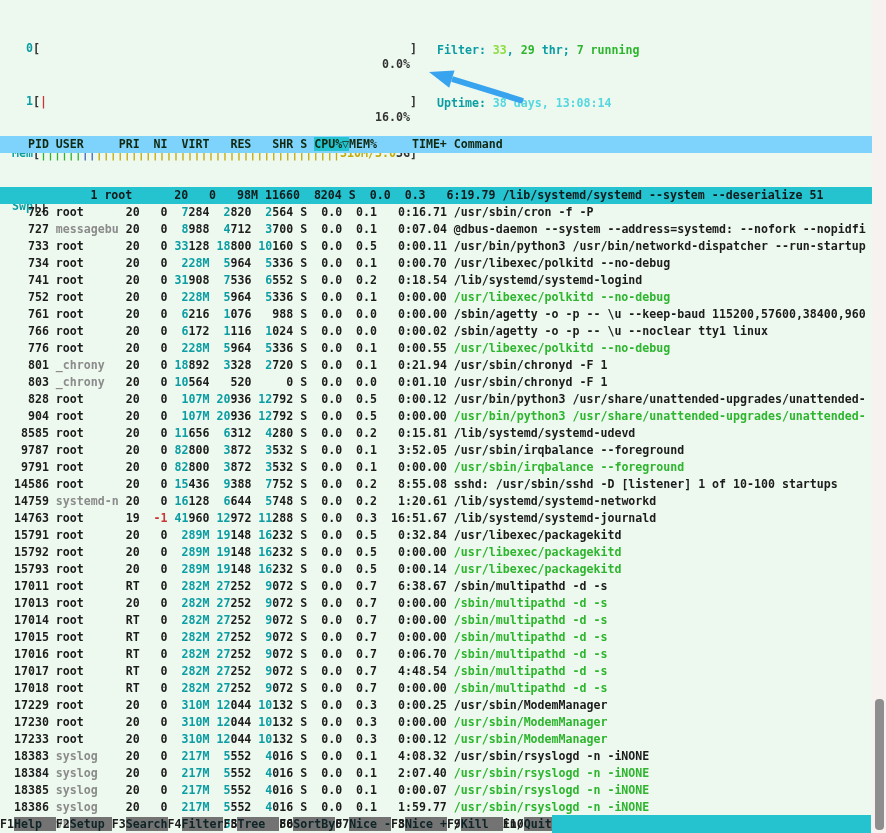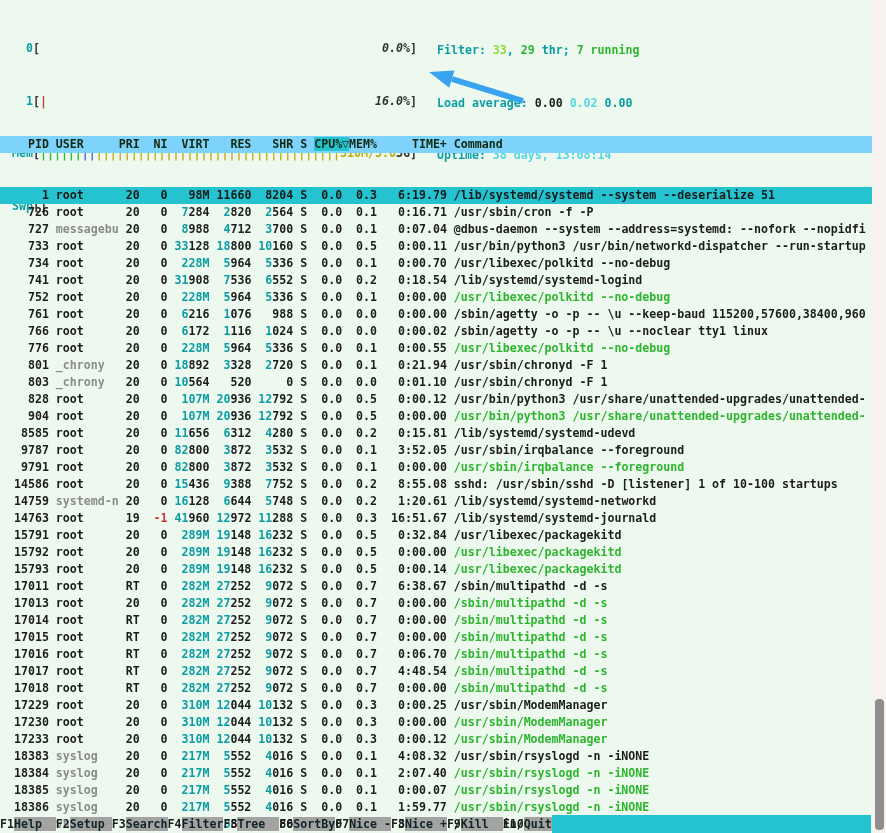--- a/index.html
+++ b/index.html
@@ -12,50 +12,49 @@
   .c-green{color:#2eb52e}
   .c-ltgreen{color:#8edd43}
   .c-ltcyan{color:#55d7df}
   .c-red{color:#cc3333}
   .c-yellow{color:#c2ab0c}
   .c-blue{color:#3f68c8}
   .c-gray{color:#8b8b8b}
   .hdr-left{position:absolute;top:5px;left:12px;line-height:17.5px;}
   .hdr-right{position:absolute;top:7px;left:437px;line-height:17.5px;}
   .bar{display:inline-block;width:53ch;height:17px;position:relative;vertical-align:top;}
-  .bar .val{position:absolute;right:0;top:0;font-style:italic;}
+  .bar .val{position:absolute;right:0;top:16px;}
   .table{position:absolute;top:102px;left:0;width:872px;}
   .hrow{height:17px;background:#7dd3fc;color:#102810;width:872px;overflow:hidden;}
   .hrow .sortcol{background:#25c2cf;}
   .prow{height:17px;width:872px;overflow:hidden;}
-  .prow.sel{background:#25c2cf;}
+  .prow.sel{background:#25c2cf;text-align:center;}
   .prow.sel span{color:#111b1b !important;}
   .fbar{position:absolute;top:815px;left:0;width:872px;height:18px;line-height:18px;display:flex;}
   .fbar .fkey{color:#1c1c1c;white-space:pre;}
-  .fbar .flabel{background:#a3a3a3;color:#0e2426;white-space:pre;}
+  .fbar .flabel{background:#737373;color:#0e2426;white-space:pre;}
   .fbar .ffill{background:#25c2cf;flex:0 0 319px;}
   .scrollstrip{position:absolute;right:0;top:0;width:14px;height:833px;background:#f7f2f0;}
   .scrollthumb{position:absolute;right:2px;top:699px;width:9px;height:131px;background:#8e8e8e;border-radius:4px;}
   .annot{position:absolute;left:0;top:0;pointer-events:none;}
 </style>
 </head>
 <body>
 
 <div class="term">
 
   <div class="hdr-left mono">
     <div><span class="c-teal">  0</span><span class="c-dim">[</span><span class="bar"><span class="c-dim val">0.0%</span></span><span class="c-dim">]</span></div>
     <div><span class="c-teal">  1</span><span class="c-dim">[</span><span class="bar"><span class="c-red">|</span><span class="c-dim val">16.0%</span></span><span class="c-dim">]</span></div>
     <div><span class="c-teal">Mem</span><span class="c-dim">[</span><span class="bar"><span class="c-green">||||||</span><span class="c-blue">||</span><span class="c-yellow">|||||||||||||||||||||||||||||||||||</span><span class="c-yellow">310M/3.0</span><span class="c-dim">3G</span></span><span class="c-dim">]</span></div>
     <div><span class="c-teal">Swp</span><span class="c-dim">[</span><span class="c-dim">]</span></div>
   </div>
 
   <div class="hdr-right mono">
     <div><span class="c-teal">Filter: </span><span class="c-ltgreen">33</span><span class="c-teal">, </span><span class="c-green">29</span><span class="c-teal"> thr</span><span class="c-teal">; </span><span class="c-green">7 running</span></div>
-    <div><span class="c-teal">Load average: </span><span class="c-dark">0.00 </span><span class="c-ltcyan">0.02 </span><span class="c-teal">0.00</span></div>
     <div><span class="c-teal">Uptime: </span><span class="c-ltcyan">38 days, 13:08:14</span></div>
   </div>
 
   <div class="table mono">
     <div class="hrow" id="table-header"><span>    PID</span><span> </span><span>USER     </span><span>PRI</span><span> </span><span> NI</span><span> </span><span> VIRT</span><span> </span><span>  RES</span><span> </span><span>  SHR</span><span> </span><span>S</span><span> </span><span class="sortcol">CPU%▽</span><span>MEM%</span><span> </span><span>    TIME+</span><span> </span><span>Command</span></div>
     <div id="rows"><div class="prow mono sel"><span class="c-dark">      1</span><span class="c-dark"> root     </span><span class="c-dark"> 20</span><span class="c-dark">   0</span><span class="c-dark">   </span><span class="c-teal">98M</span><span class="c-dark"> </span><span class="c-teal">11</span><span class="c-dark">660</span><span class="c-dark">  </span><span class="c-teal">8</span><span class="c-dark">204</span><span class="c-dark"> S</span><span class="c-dark">  0.0</span><span class="c-dark">  0.3</span><span class="c-dark">   6:19.79</span><span class="c-dark"> /lib/systemd/systemd --system --deserialize 51</span></div><div class="prow mono"><span class="c-dark">    726</span><span class="c-dark"> root     </span><span class="c-dark"> 20</span><span class="c-dark">   0</span><span class="c-dark">  </span><span class="c-teal">7</span><span class="c-dark">284</span><span class="c-dark">  </span><span class="c-teal">2</span><span class="c-dark">820</span><span class="c-dark">  </span><span class="c-teal">2</span><span class="c-dark">564</span><span class="c-dark"> S</span><span class="c-dark">  0.0</span><span class="c-dark">  0.1</span><span class="c-dark">   0:16.71</span><span class="c-dark"> /usr/sbin/cron -f -P</span></div><div class="prow mono"><span class="c-dark">    727</span><span class="c-gray"> messagebu</span><span class="c-dark"> 20</span><span class="c-dark">   0</span><span class="c-dark">  </span><span class="c-teal">8</span><span class="c-dark">988</span><span class="c-dark">  </span><span class="c-teal">4</span><span class="c-dark">712</span><span class="c-dark">  </span><span class="c-teal">3</span><span class="c-dark">700</span><span class="c-dark"> S</span><span class="c-dark">  0.0</span><span class="c-dark">  0.1</span><span class="c-dark">   0:07.04</span><span class="c-dark"> @dbus-daemon --system --address=systemd: --nofork --nopidfi</span></div><div class="prow mono"><span class="c-dark">    733</span><span class="c-dark"> root     </span><span class="c-dark"> 20</span><span class="c-dark">   0</span><span class="c-dark"> </span><span class="c-teal">33</span><span class="c-dark">128</span><span class="c-dark"> </span><span class="c-teal">18</span><span class="c-dark">800</span><span class="c-dark"> </span><span class="c-teal">10</span><span class="c-dark">160</span><span class="c-dark"> S</span><span class="c-dark">  0.0</span><span class="c-dark">  0.5</span><span class="c-dark">   0:00.11</span><span class="c-dark"> /usr/bin/python3 /usr/bin/networkd-dispatcher --run-startup</span></div><div class="prow mono"><span class="c-dark">    734</span><span class="c-dark"> root     </span><span class="c-dark"> 20</span><span class="c-dark">   0</span><span class="c-dark">  </span><span class="c-teal">228M</span><span class="c-dark">  </span><span class="c-teal">5</span><span class="c-dark">964</span><span class="c-dark">  </span><span class="c-teal">5</span><span class="c-dark">336</span><span class="c-dark"> S</span><span class="c-dark">  0.0</span><span class="c-dark">  0.1</span><span class="c-dark">   0:00.70</span><span class="c-dark"> /usr/libexec/polkitd --no-debug</span></div><div class="prow mono"><span class="c-dark">    741</span><span class="c-dark"> root     </span><span class="c-dark"> 20</span><span class="c-dark">   0</span><span class="c-dark"> </span><span class="c-teal">31</span><span class="c-dark">908</span><span class="c-dark">  </span><span class="c-teal">7</span><span class="c-dark">536</span><span class="c-dark">  </span><span class="c-teal">6</span><span class="c-dark">552</span><span class="c-dark"> S</span><span class="c-dark">  0.0</span><span class="c-dark">  0.2</span><span class="c-dark">   0:18.54</span><span class="c-dark"> /lib/systemd/systemd-logind</span></div><div class="prow mono"><span class="c-dark">    752</span><span class="c-dark"> root     </span><span class="c-dark"> 20</span><span class="c-dark">   0</span><span class="c-dark">  </span><span class="c-teal">228M</span><span class="c-dark">  </span><span class="c-teal">5</span><span class="c-dark">964</span><span class="c-dark">  </span><span class="c-teal">5</span><span class="c-dark">336</span><span class="c-dark"> S</span><span class="c-dark">  0.0</span><span class="c-dark">  0.1</span><span class="c-dark">   0:00.00</span><span class="c-green"> /usr/libexec/polkitd --no-debug</span></div><div class="prow mono"><span class="c-dark">    761</span><span class="c-dark"> root     </span><span class="c-dark"> 20</span><span class="c-dark">   0</span><span class="c-dark">  </span><span class="c-teal">6</span><span class="c-dark">216</span><span class="c-dark">  </span><span class="c-teal">1</span><span class="c-dark">076</span><span class="c-dark">   </span><span class="c-dark">988</span><span class="c-dark"> S</span><span class="c-dark">  0.0</span><span class="c-dark">  0.0</span><span class="c-dark">   0:00.00</span><span class="c-dark"> /sbin/agetty -o -p -- \u --keep-baud 115200,57600,38400,960</span></div><div class="prow mono"><span class="c-dark">    766</span><span class="c-dark"> root     </span><span class="c-dark"> 20</span><span class="c-dark">   0</span><span class="c-dark">  </span><span class="c-teal">6</span><span class="c-dark">172</span><span class="c-dark">  </span><span class="c-teal">1</span><span class="c-dark">116</span><span class="c-dark">  </span><span class="c-teal">1</span><span class="c-dark">024</span><span class="c-dark"> S</span><span class="c-dark">  0.0</span><span class="c-dark">  0.0</span><span class="c-dark">   0:00.02</span><span class="c-dark"> /sbin/agetty -o -p -- \u --noclear tty1 linux</span></div><div class="prow mono"><span class="c-dark">    776</span><span class="c-dark"> root     </span><span class="c-dark"> 20</span><span class="c-dark">   0</span><span class="c-dark">  </span><span class="c-teal">228M</span><span class="c-dark">  </span><span class="c-teal">5</span><span class="c-dark">964</span><span class="c-dark">  </span><span class="c-teal">5</span><span class="c-dark">336</span><span class="c-dark"> S</span><span class="c-dark">  0.0</span><span class="c-dark">  0.1</span><span class="c-dark">   0:00.55</span><span class="c-green"> /usr/libexec/polkitd --no-debug</span></div><div class="prow mono"><span class="c-dark">    801</span><span class="c-gray"> _chrony  </span><span class="c-dark"> 20</span><span class="c-dark">   0</span><span class="c-dark"> </span><span class="c-teal">18</span><span class="c-dark">892</span><span class="c-dark">  </span><span class="c-teal">3</span><span class="c-dark">328</span><span class="c-dark">  </span><span class="c-teal">2</span><span class="c-dark">720</span><span class="c-dark"> S</span><span class="c-dark">  0.0</span><span class="c-dark">  0.1</span><span class="c-dark">   0:21.94</span><span class="c-dark"> /usr/sbin/chronyd -F 1</span></div><div class="prow mono"><span class="c-dark">    803</span><span class="c-gray"> _chrony  </span><span class="c-dark"> 20</span><span class="c-dark">   0</span><span class="c-dark"> </span><span class="c-teal">10</span><span class="c-dark">564</span><span class="c-dark">   </span><span class="c-dark">520</span><span class="c-dark">     </span><span class="c-dark">0</span><span class="c-dark"> S</span><span class="c-dark">  0.0</span><span class="c-dark">  0.0</span><span class="c-dark">   0:01.10</span><span class="c-dark"> /usr/sbin/chronyd -F 1</span></div><div class="prow mono"><span class="c-dark">    828</span><span class="c-dark"> root     </span><span class="c-dark"> 20</span><span class="c-dark">   0</span><span class="c-dark">  </span><span class="c-teal">107M</span><span class="c-dark"> </span><span class="c-teal">20</span><span class="c-dark">936</span><span class="c-dark"> </span><span class="c-teal">12</span><span class="c-dark">792</span><span class="c-dark"> S</span><span class="c-dark">  0.0</span><span class="c-dark">  0.5</span><span class="c-dark">   0:00.12</span><span class="c-dark"> /usr/bin/python3 /usr/share/unattended-upgrades/unattended-</span></div><div class="prow mono"><span class="c-dark">    904</span><span class="c-dark"> root     </span><span class="c-dark"> 20</span><span class="c-dark">   0</span><span class="c-dark">  </span><span class="c-teal">107M</span><span class="c-dark"> </span><span class="c-teal">20</span><span class="c-dark">936</span><span class="c-dark"> </span><span class="c-teal">12</span><span class="c-dark">792</span><span class="c-dark"> S</span><span class="c-dark">  0.0</span><span class="c-dark">  0.5</span><span class="c-dark">   0:00.00</span><span class="c-green"> /usr/bin/python3 /usr/share/unattended-upgrades/unattended-</span></div><div class="prow mono"><span class="c-dark">   8585</span><span class="c-dark"> root     </span><span class="c-dark"> 20</span><span class="c-dark">   0</span><span class="c-dark"> </span><span class="c-teal">11</span><span class="c-dark">656</span><span class="c-dark">  </span><span class="c-teal">6</span><span class="c-dark">312</span><span class="c-dark">  </span><span class="c-teal">4</span><span class="c-dark">280</span><span class="c-dark"> S</span><span class="c-dark">  0.0</span><span class="c-dark">  0.2</span><span class="c-dark">   0:15.81</span><span class="c-dark"> /lib/systemd/systemd-udevd</span></div><div class="prow mono"><span class="c-dark">   9787</span><span class="c-dark"> root     </span><span class="c-dark"> 20</span><span class="c-dark">   0</span><span class="c-dark"> </span><span class="c-teal">82</span><span class="c-dark">800</span><span class="c-dark">  </span><span class="c-teal">3</span><span class="c-dark">872</span><span class="c-dark">  </span><span class="c-teal">3</span><span class="c-dark">532</span><span class="c-dark"> S</span><span class="c-dark">  0.0</span><span class="c-dark">  0.1</span><span class="c-dark">   3:52.05</span><span class="c-dark"> /usr/sbin/irqbalance --foreground</span></div><div class="prow mono"><span class="c-dark">   9791</span><span class="c-dark"> root     </span><span class="c-dark"> 20</span><span class="c-dark">   0</span><span class="c-dark"> </span><span class="c-teal">82</span><span class="c-dark">800</span><span class="c-dark">  </span><span class="c-teal">3</span><span class="c-dark">872</span><span class="c-dark">  </span><span class="c-teal">3</span><span class="c-dark">532</span><span class="c-dark"> S</span><span class="c-dark">  0.0</span><span class="c-dark">  0.1</span><span class="c-dark">   0:00.00</span><span class="c-green"> /usr/sbin/irqbalance --foreground</span></div><div class="prow mono"><span class="c-dark">  14586</span><span class="c-dark"> root     </span><span class="c-dark"> 20</span><span class="c-dark">   0</span><span class="c-dark"> </span><span class="c-teal">15</span><span class="c-dark">436</span><span class="c-dark">  </span><span class="c-teal">9</span><span class="c-dark">388</span><span class="c-dark">  </span><span class="c-teal">7</span><span class="c-dark">752</span><span class="c-dark"> S</span><span class="c-dark">  0.0</span><span class="c-dark">  0.2</span><span class="c-dark">   8:55.08</span><span class="c-dark"> sshd: /usr/sbin/sshd -D [listener] 1 of 10-100 startups</span></div><div class="prow mono"><span class="c-dark">  14759</span><span class="c-gray"> systemd-n</span><span class="c-dark"> 20</span><span class="c-dark">   0</span><span class="c-dark"> </span><span class="c-teal">16</span><span class="c-dark">128</span><span class="c-dark">  </span><span class="c-teal">6</span><span class="c-dark">644</span><span class="c-dark">  </span><span class="c-teal">5</span><span class="c-dark">748</span><span class="c-dark"> S</span><span class="c-dark">  0.0</span><span class="c-dark">  0.2</span><span class="c-dark">   1:20.61</span><span class="c-dark"> /lib/systemd/systemd-networkd</span></div><div class="prow mono"><span class="c-dark">  14763</span><span class="c-dark"> root     </span><span class="c-dark"> 19</span><span class="c-red">  -1</span><span class="c-dark"> </span><span class="c-teal">41</span><span class="c-dark">960</span><span class="c-dark"> </span><span class="c-teal">12</span><span class="c-dark">972</span><span class="c-dark"> </span><span class="c-teal">11</span><span class="c-dark">288</span><span class="c-dark"> S</span><span class="c-dark">  0.0</span><span class="c-dark">  0.3</span><span class="c-dark">  16:51.67</span><span class="c-dark"> /lib/systemd/systemd-journald</span></div><div class="prow mono"><span class="c-dark">  15791</span><span class="c-dark"> root     </span><span class="c-dark"> 20</span><span class="c-dark">   0</span><span class="c-dark">  </span><span class="c-teal">289M</span><span class="c-dark"> </span><span class="c-teal">19</span><span class="c-dark">148</span><span class="c-dark"> </span><span class="c-teal">16</span><span class="c-dark">232</span><span class="c-dark"> S</span><span class="c-dark">  0.0</span><span class="c-dark">  0.5</span><span class="c-dark">   0:32.84</span><span class="c-dark"> /usr/libexec/packagekitd</span></div><div class="prow mono"><span class="c-dark">  15792</span><span class="c-dark"> root     </span><span class="c-dark"> 20</span><span class="c-dark">   0</span><span class="c-dark">  </span><span class="c-teal">289M</span><span class="c-dark"> </span><span class="c-teal">19</span><span class="c-dark">148</span><span class="c-dark"> </span><span class="c-teal">16</span><span class="c-dark">232</span><span class="c-dark"> S</span><span class="c-dark">  0.0</span><span class="c-dark">  0.5</span><span class="c-dark">   0:00.00</span><span class="c-green"> /usr/libexec/packagekitd</span></div><div class="prow mono"><span class="c-dark">  15793</span><span class="c-dark"> root     </span><span class="c-dark"> 20</span><span class="c-dark">   0</span><span class="c-dark">  </span><span class="c-teal">289M</span><span class="c-dark"> </span><span class="c-teal">19</span><span class="c-dark">148</span><span class="c-dark"> </span><span class="c-teal">16</span><span class="c-dark">232</span><span class="c-dark"> S</span><span class="c-dark">  0.0</span><span class="c-dark">  0.5</span><span class="c-dark">   0:00.14</span><span class="c-green"> /usr/libexec/packagekitd</span></div><div class="prow mono"><span class="c-dark">  17011</span><span class="c-dark"> root     </span><span class="c-dark"> RT</span><span class="c-dark">   0</span><span class="c-dark">  </span><span class="c-teal">282M</span><span class="c-dark"> </span><span class="c-teal">27</span><span class="c-dark">252</span><span class="c-dark">  </span><span class="c-teal">9</span><span class="c-dark">072</span><span class="c-dark"> S</span><span class="c-dark">  0.0</span><span class="c-dark">  0.7</span><span class="c-dark">   6:38.67</span><span class="c-dark"> /sbin/multipathd -d -s</span></div><div class="prow mono"><span class="c-dark">  17013</span><span class="c-dark"> root     </span><span class="c-dark"> 20</span><span class="c-dark">   0</span><span class="c-dark">  </span><span class="c-teal">282M</span><span class="c-dark"> </span><span class="c-teal">27</span><span class="c-dark">252</span><span class="c-dark">  </span><span class="c-teal">9</span><span class="c-dark">072</span><span class="c-dark"> S</span><span class="c-dark">  0.0</span><span class="c-dark">  0.7</span><span class="c-dark">   0:00.00</span><span class="c-green"> /sbin/multipathd -d -s</span></div><div class="prow mono"><span class="c-dark">  17014</span><span class="c-dark"> root     </span><span class="c-dark"> RT</span><span class="c-dark">   0</span><span class="c-dark">  </span><span class="c-teal">282M</span><span class="c-dark"> </span><span class="c-teal">27</span><span class="c-dark">252</span><span class="c-dark">  </span><span class="c-teal">9</span><span class="c-dark">072</span><span class="c-dark"> S</span><span class="c-dark">  0.0</span><span class="c-dark">  0.7</span><span class="c-dark">   0:00.00</span><span class="c-green"> /sbin/multipathd -d -s</span></div><div class="prow mono"><span class="c-dark">  17015</span><span class="c-dark"> root     </span><span class="c-dark"> RT</span><span class="c-dark">   0</span><span class="c-dark">  </span><span class="c-teal">282M</span><span class="c-dark"> </span><span class="c-teal">27</span><span class="c-dark">252</span><span class="c-dark">  </span><span class="c-teal">9</span><span class="c-dark">072</span><span class="c-dark"> S</span><span class="c-dark">  0.0</span><span class="c-dark">  0.7</span><span class="c-dark">   0:00.00</span><span class="c-green"> /sbin/multipathd -d -s</span></div><div class="prow mono"><span class="c-dark">  17016</span><span class="c-dark"> root     </span><span class="c-dark"> RT</span><span class="c-dark">   0</span><span class="c-dark">  </span><span class="c-teal">282M</span><span class="c-dark"> </span><span class="c-teal">27</span><span class="c-dark">252</span><span class="c-dark">  </span><span class="c-teal">9</span><span class="c-dark">072</span><span class="c-dark"> S</span><span class="c-dark">  0.0</span><span class="c-dark">  0.7</span><span class="c-dark">   0:06.70</span><span class="c-green"> /sbin/multipathd -d -s</span></div><div class="prow mono"><span class="c-dark">  17017</span><span class="c-dark"> root     </span><span class="c-dark"> RT</span><span class="c-dark">   0</span><span class="c-dark">  </span><span class="c-teal">282M</span><span class="c-dark"> </span><span class="c-teal">27</span><span class="c-dark">252</span><span class="c-dark">  </span><span class="c-teal">9</span><span class="c-dark">072</span><span class="c-dark"> S</span><span class="c-dark">  0.0</span><span class="c-dark">  0.7</span><span class="c-dark">   4:48.54</span><span class="c-green"> /sbin/multipathd -d -s</span></div><div class="prow mono"><span class="c-dark">  17018</span><span class="c-dark"> root     </span><span class="c-dark"> RT</span><span class="c-dark">   0</span><span class="c-dark">  </span><span class="c-teal">282M</span><span class="c-dark"> </span><span class="c-teal">27</span><span class="c-dark">252</span><span class="c-dark">  </span><span class="c-teal">9</span><span class="c-dark">072</span><span class="c-dark"> S</span><span class="c-dark">  0.0</span><span class="c-dark">  0.7</span><span class="c-dark">   0:00.00</span><span class="c-green"> /sbin/multipathd -d -s</span></div><div class="prow mono"><span class="c-dark">  17229</span><span class="c-dark"> root     </span><span class="c-dark"> 20</span><span class="c-dark">   0</span><span class="c-dark">  </span><span class="c-teal">310M</span><span class="c-dark"> </span><span class="c-teal">12</span><span class="c-dark">044</span><span class="c-dark"> </span><span class="c-teal">10</span><span class="c-dark">132</span><span class="c-dark"> S</span><span class="c-dark">  0.0</span><span class="c-dark">  0.3</span><span class="c-dark">   0:00.25</span><span class="c-dark"> /usr/sbin/ModemManager</span></div><div class="prow mono"><span class="c-dark">  17230</span><span class="c-dark"> root     </span><span class="c-dark"> 20</span><span class="c-dark">   0</span><span class="c-dark">  </span><span class="c-teal">310M</span><span class="c-dark"> </span><span class="c-teal">12</span><span class="c-dark">044</span><span class="c-dark"> </span><span class="c-teal">10</span><span class="c-dark">132</span><span class="c-dark"> S</span><span class="c-dark">  0.0</span><span class="c-dark">  0.3</span><span class="c-dark">   0:00.00</span><span class="c-green"> /usr/sbin/ModemManager</span></div><div class="prow mono"><span class="c-dark">  17233</span><span class="c-dark"> root     </span><span class="c-dark"> 20</span><span class="c-dark">   0</span><span class="c-dark">  </span><span class="c-teal">310M</span><span class="c-dark"> </span><span class="c-teal">12</span><span class="c-dark">044</span><span class="c-dark"> </span><span class="c-teal">10</span><span class="c-dark">132</span><span class="c-dark"> S</span><span class="c-dark">  0.0</span><span class="c-dark">  0.3</span><span class="c-dark">   0:00.12</span><span class="c-green"> /usr/sbin/ModemManager</span></div><div class="prow mono"><span class="c-dark">  18383</span><span class="c-gray"> syslog   </span><span class="c-dark"> 20</span><span class="c-dark">   0</span><span class="c-dark">  </span><span class="c-teal">217M</span><span class="c-dark">  </span><span class="c-teal">5</span><span class="c-dark">552</span><span class="c-dark">  </span><span class="c-teal">4</span><span class="c-dark">016</span><span class="c-dark"> S</span><span class="c-dark">  0.0</span><span class="c-dark">  0.1</span><span class="c-dark">   4:08.32</span><span class="c-dark"> /usr/sbin/rsyslogd -n -iNONE</span></div><div class="prow mono"><span class="c-dark">  18384</span><span class="c-gray"> syslog   </span><span class="c-dark"> 20</span><span class="c-dark">   0</span><span class="c-dark">  </span><span class="c-teal">217M</span><span class="c-dark">  </span><span class="c-teal">5</span><span class="c-dark">552</span><span class="c-dark">  </span><span class="c-teal">4</span><span class="c-dark">016</span><span class="c-dark"> S</span><span class="c-dark">  0.0</span><span class="c-dark">  0.1</span><span class="c-dark">   2:07.40</span><span class="c-green"> /usr/sbin/rsyslogd -n -iNONE</span></div><div class="prow mono"><span class="c-dark">  18385</span><span class="c-gray"> syslog   </span><span class="c-dark"> 20</span><span class="c-dark">   0</span><span class="c-dark">  </span><span class="c-teal">217M</span><span class="c-dark">  </span><span class="c-teal">5</span><span class="c-dark">552</span><span class="c-dark">  </span><span class="c-teal">4</span><span class="c-dark">016</span><span class="c-dark"> S</span><span class="c-dark">  0.0</span><span class="c-dark">  0.1</span><span class="c-dark">   0:00.07</span><span class="c-green"> /usr/sbin/rsyslogd -n -iNONE</span></div><div class="prow mono"><span class="c-dark">  18386</span><span class="c-gray"> syslog   </span><span class="c-dark"> 20</span><span class="c-dark">   0</span><span class="c-dark">  </span><span class="c-teal">217M</span><span class="c-dark">  </span><span class="c-teal">5</span><span class="c-dark">552</span><span class="c-dark">  </span><span class="c-teal">4</span><span class="c-dark">016</span><span class="c-dark"> S</span><span class="c-dark">  0.0</span><span class="c-dark">  0.1</span><span class="c-dark">   1:59.77</span><span class="c-green"> /usr/sbin/rsyslogd -n -iNONE</span></div><div class="prow mono"><span class="c-dark">  91262</span><span class="c-gray"> vnstat   </span><span class="c-dark"> 20</span><span class="c-dark">   0</span><span class="c-dark">  </span><span class="c-teal">5</span><span class="c-dark">432</span><span class="c-dark">  </span><span class="c-teal">3</span><span class="c-dark">876</span><span class="c-dark">  </span><span class="c-teal">3</span><span class="c-dark">280</span><span class="c-dark"> S</span><span class="c-dark">  0.0</span><span class="c-dark">  0.1</span><span class="c-dark">   3:48.38</span><span class="c-dark"> /usr/sbin/vnstatd -n</span></div></div>
   </div>
 
   <div class="fbar mono" id="fbar"><span><span class="fkey">F1</span><span class="flabel">Help  </span></span><span><span class="fkey">F2</span><span class="flabel">Setup </span></span><span><span class="fkey">F3</span><span class="flabel">Search</span></span><span><span class="fkey">F4</span><span class="flabel">Filter</span></span><span><span class="fkey">F5</span><span class="flabel">Tree  </span></span><span><span class="fkey">F6</span><span class="flabel">SortBy</span></span><span><span class="fkey">F7</span><span class="flabel">Nice -</span></span><span><span class="fkey">F8</span><span class="flabel">Nice +</span></span><span><span class="fkey">F9</span><span class="flabel">Kill  </span></span><span><span class="fkey">F10</span><span class="flabel">Quit</span></span><span class="ffill"></span></div>
 

